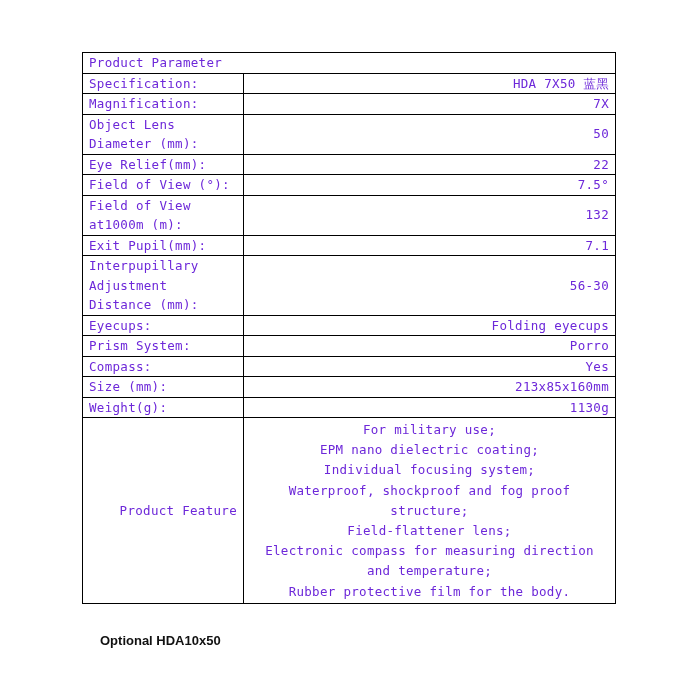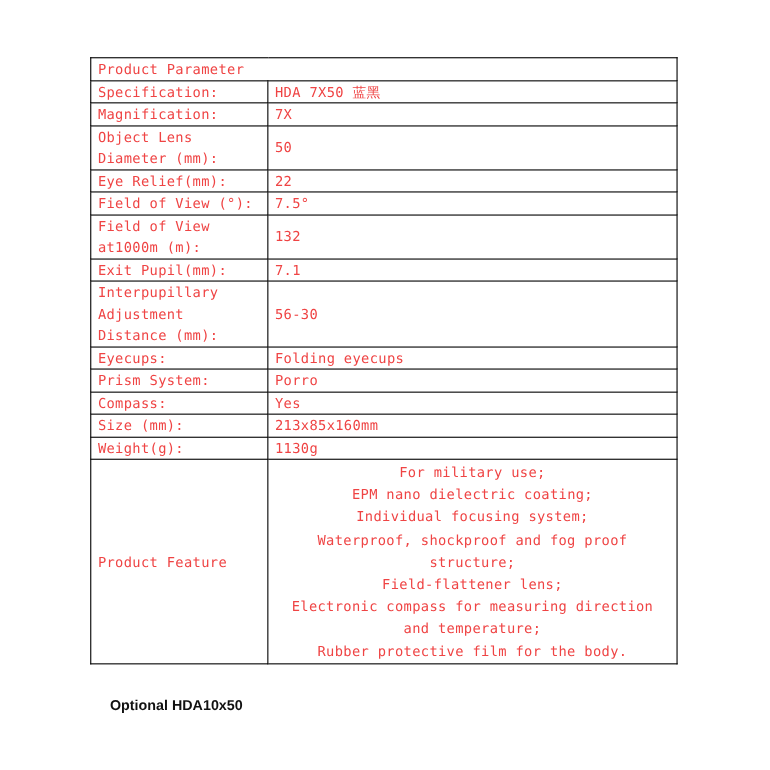--- a/index.html
+++ b/index.html
@@ -4,35 +4,35 @@
 <style>
   html, body { margin: 0; padding: 0; background: #ffffff; }
   body { width: 700px; height: 700px; position: relative; overflow: hidden; }
   .spec-table {
     position: absolute;
     left: 82px; top: 52px;
     width: 534px;
     border-collapse: collapse;
     font-family: "DejaVu Sans Mono", "Liberation Mono", monospace;
     font-size: 12.5px;
-    color: #ef4444;
+    color: #6d28d9;
     letter-spacing: 0.3px;
   }
   .spec-table td {
     border: 1.3px solid #000;
     padding: 0 6px;
     height: 19px;
     line-height: 19.5px;
     vertical-align: middle;
   }
   .spec-table td.label { width: 148px; }
-  .spec-table td.value { text-align: left; }
+  .spec-table td.value { text-align: right; }
   .spec-table tr.tall2 td { height: 38px; }
   .spec-table tr.tall3 td { height: 58px; }
-  .spec-table td.feature-label { text-align: left; margin-left: 32px; }
+  .spec-table td.feature-label { text-align: right; margin-left: 32px; }
   .spec-table td.feature-list { text-align: center; padding: 2px 6px 1px 6px; }
   .feature-line { display: block; line-height: 20.2px; }
   .optional {
     position: absolute;
     left: 100px; top: 633px;
     font-family: Liberation Sans, sans-serif;
     font-weight: bold;
     font-size: 13px;
     color: #111;
   }

